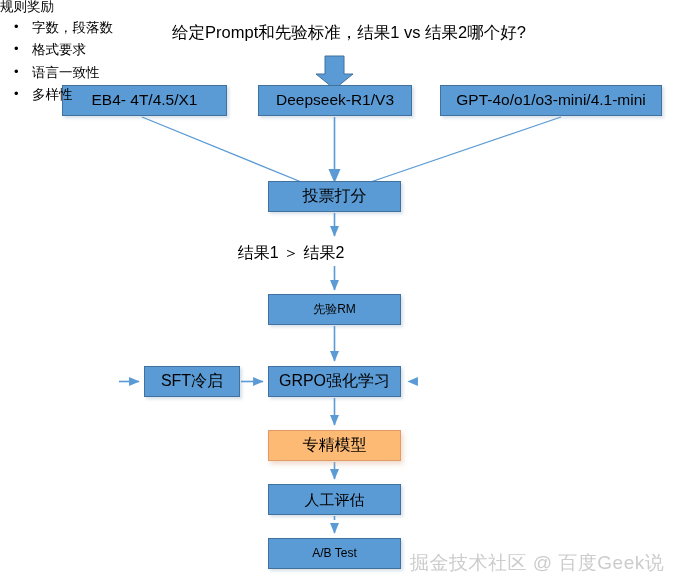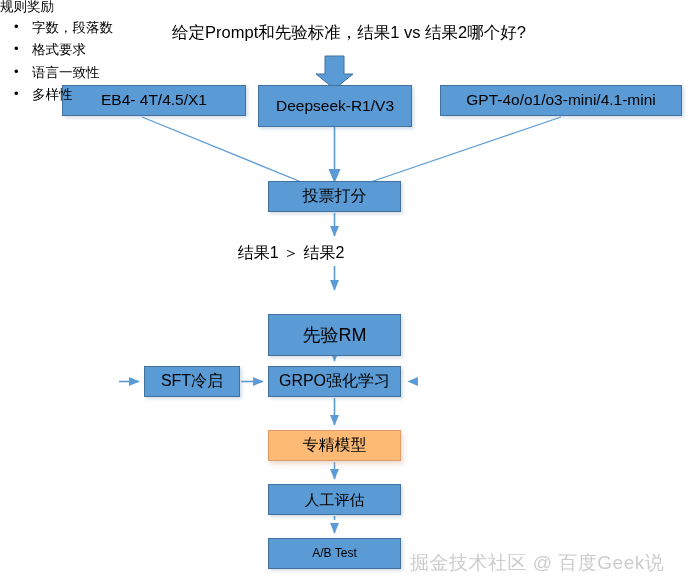--- a/index.html
+++ b/index.html
@@ -93,25 +93,25 @@
   }
   #watermark {
     position: absolute;
     left: 410px;
     top: 550px;
     font-size: 19px;
     color: #cccccc;
     white-space: nowrap;
     letter-spacing: 0.5px;
   }
-  .n-eb4    { left: 62px;  top: 85px;  width: 184px; height: 31px; font-size: 15.5px; text-align: center; }
-  .n-ds     { left: 258px; top: 85px;  width: 154px; height: 42px; font-size: 15.5px; }
-  .n-gpt    { left: 440px; top: 85px;  width: 242px; height: 31px; font-size: 15.5px; }
+  .n-eb4    { left: 62px;  top: 85px;  width: 165px; height: 31px; font-size: 15.5px; text-align: center; }
+  .n-ds     { left: 258px; top: 85px;  width: 154px; height: 31px; font-size: 15.5px; }
+  .n-gpt    { left: 440px; top: 85px;  width: 222px; height: 31px; font-size: 15.5px; }
   .n-vote   { left: 268px; top: 181px; width: 133px; height: 31px; font-size: 16px; }
-  .n-rm     { left: 268px; top: 294px; width: 133px; height: 42px; font-size: 18px; margin-top: 20px; }
+  .n-rm     { left: 268px; top: 294px; width: 133px; height: 31px; font-size: 12px; }
   .n-qwen   { left: 14px;  top: 366px; width: 104px; height: 31px; font-size: 16px; }
   .n-sft    { left: 144px; top: 366px; width: 96px;  height: 31px; font-size: 16px; text-align: center; }
   .n-grpo   { left: 268px; top: 366px; width: 133px; height: 31px; font-size: 16px; }
   .n-expert { left: 268px; top: 430px; width: 133px; height: 31px; font-size: 16px; }
   .n-human  { left: 268px; top: 484px; width: 133px; height: 31px; font-size: 15px; }
   .n-ab     { left: 268px; top: 538px; width: 133px; height: 31px; font-size: 12px; }
 </style>
 </head>
 <body>
 

